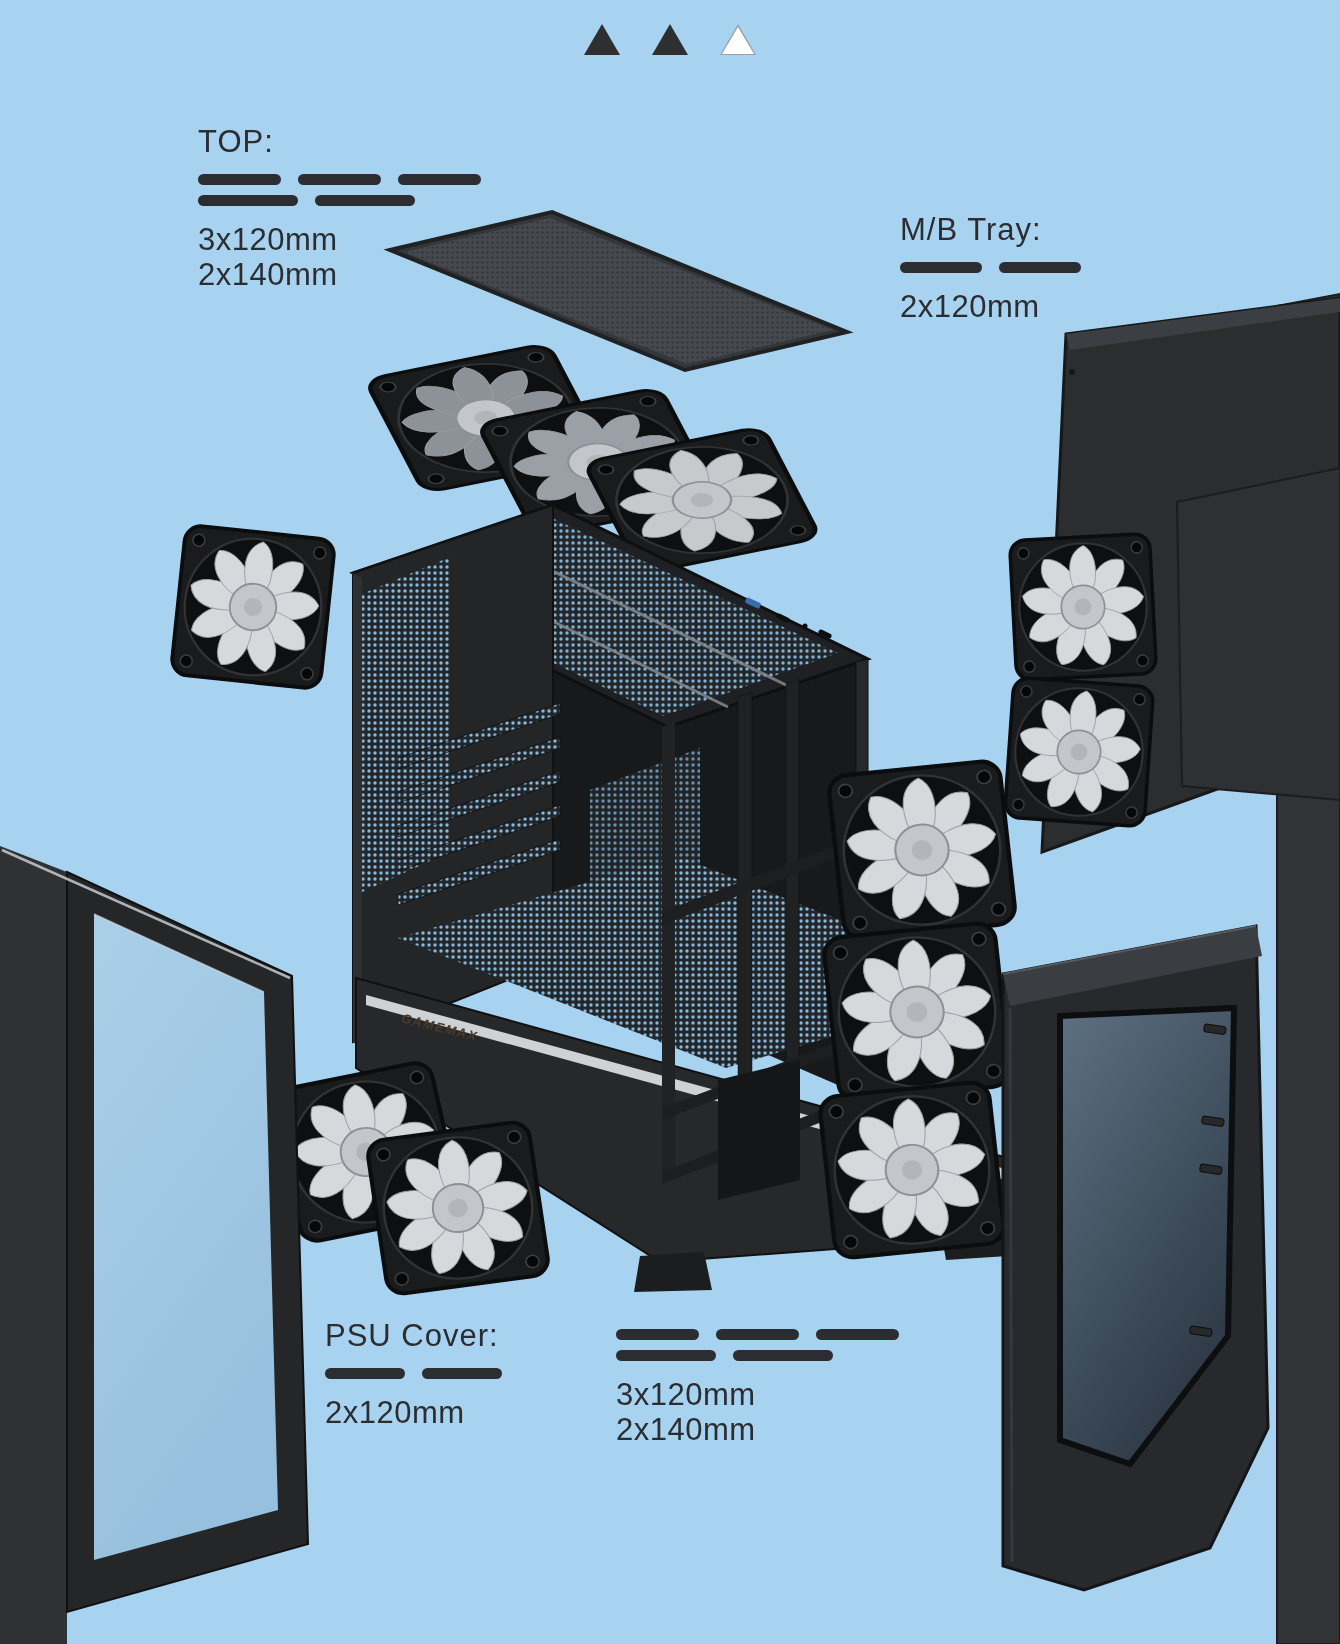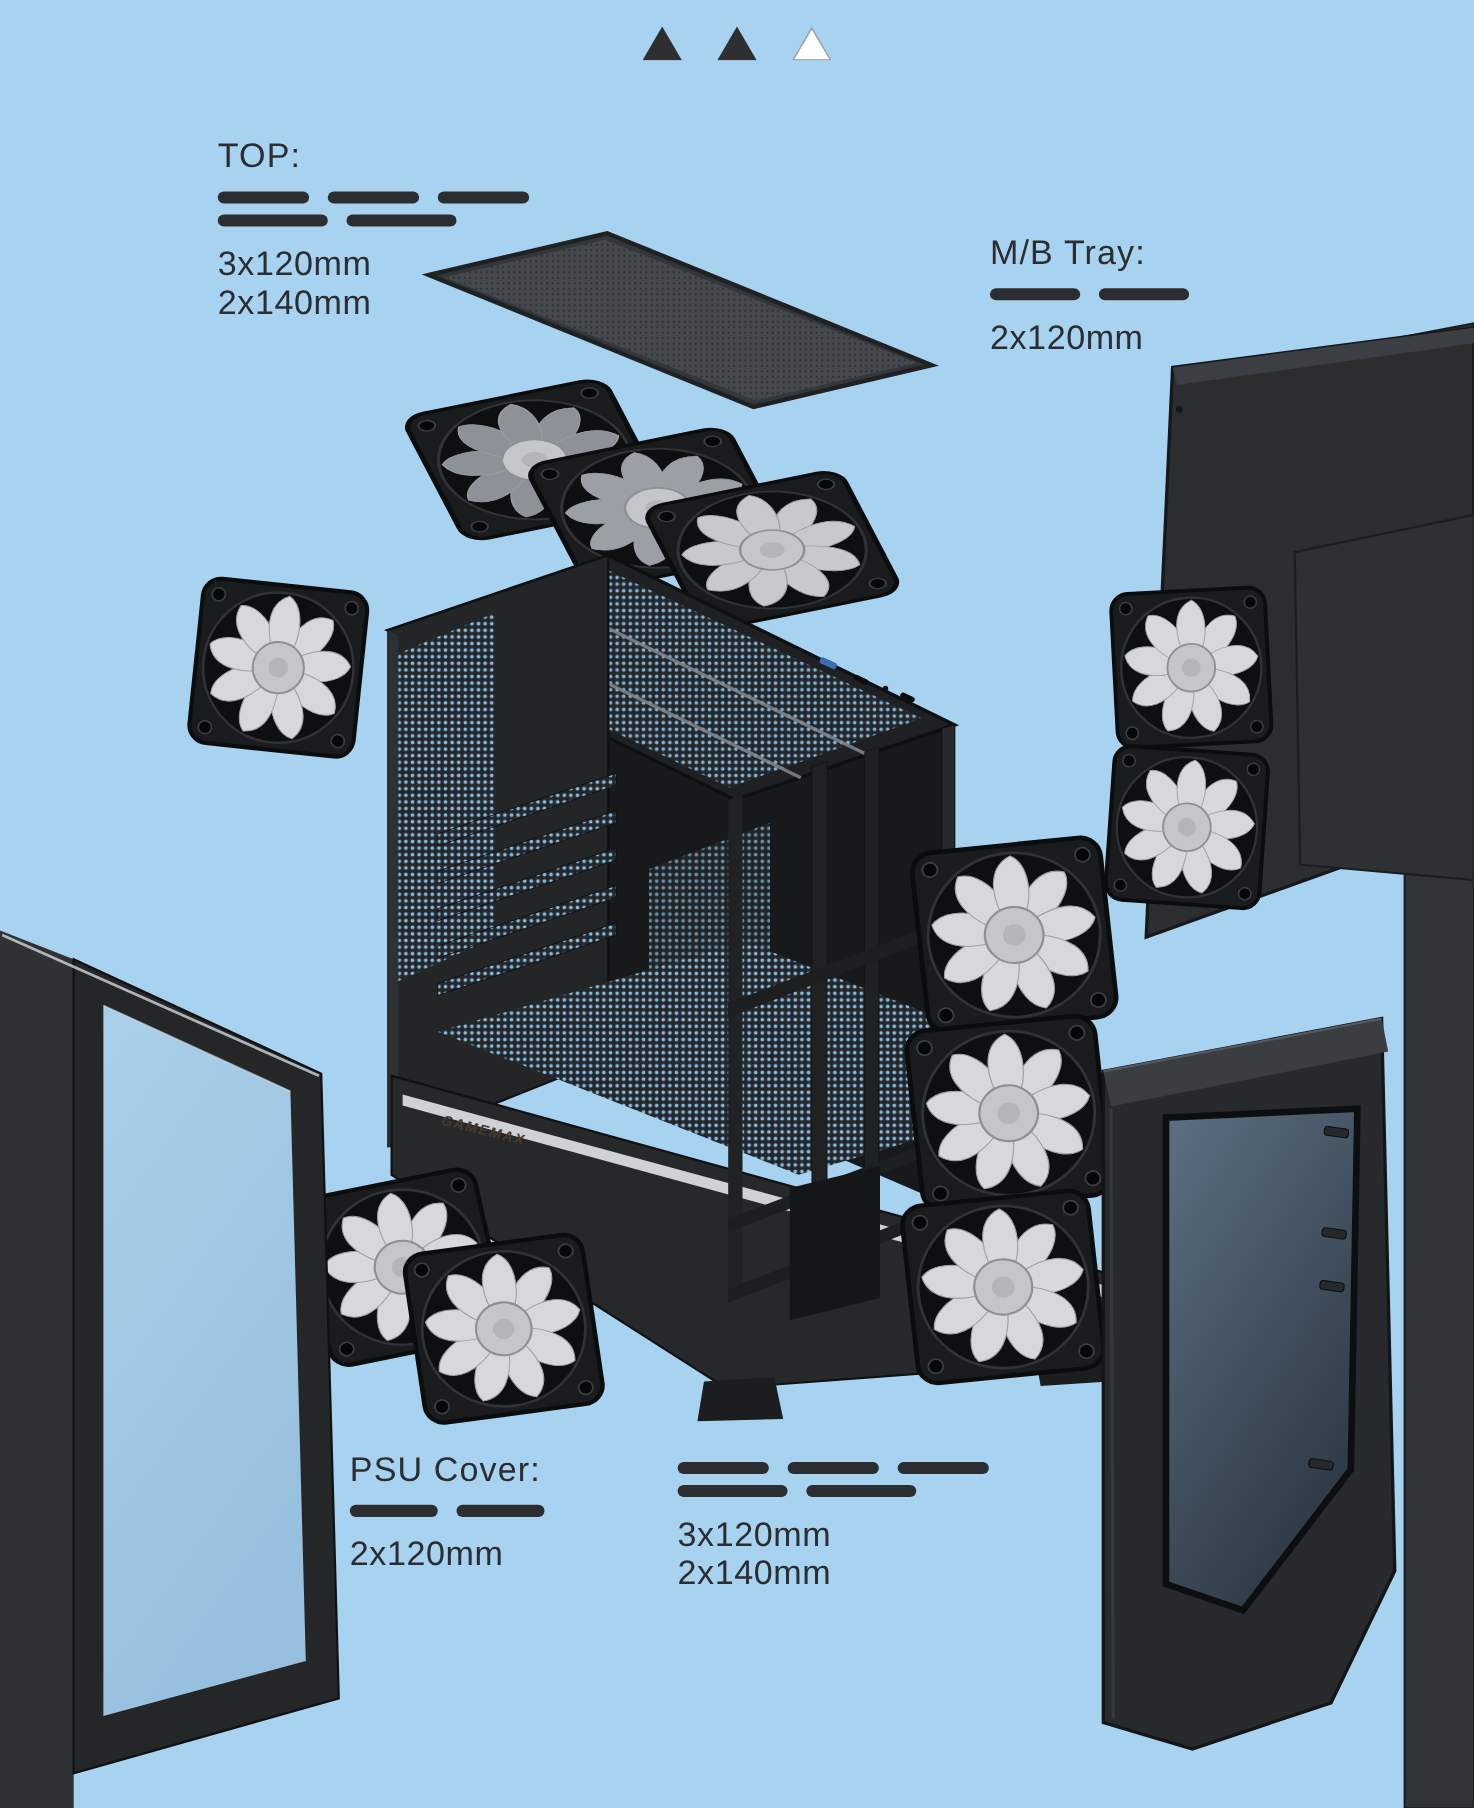--- a/index.html
+++ b/index.html
@@ -36,21 +36,21 @@
   }
   .bars{display:block;}
   .bar-row{display:flex;gap:17px;margin-bottom:10px;}
   .bar{height:11px;border-radius:6px;background:#2c2d30;display:inline-block;}
   .sizes{margin-top:16px;}
   .size-line{font-size:31px;letter-spacing:0.5px;line-height:35px;white-space:nowrap;}
 
   .pos-top{left:198px;top:124px;}
   .pos-mb{left:900px;top:212px;}
   .pos-rear{left:118px;top:418px;}
-  .pos-psu{left:318px;top:1318px;}
+  .pos-psu{left:303px;top:1318px;padding-left:22px;}
   .pos-front{left:616px;top:1329px;}
 </style>
 </head>
 <body>
 
 <div class="stage">
 
   <svg class="art" viewBox="0 0 1340 1644">
     <defs>
       <linearGradient id="gradWindow" x1="0" y1="0" x2="0.6" y2="1">

